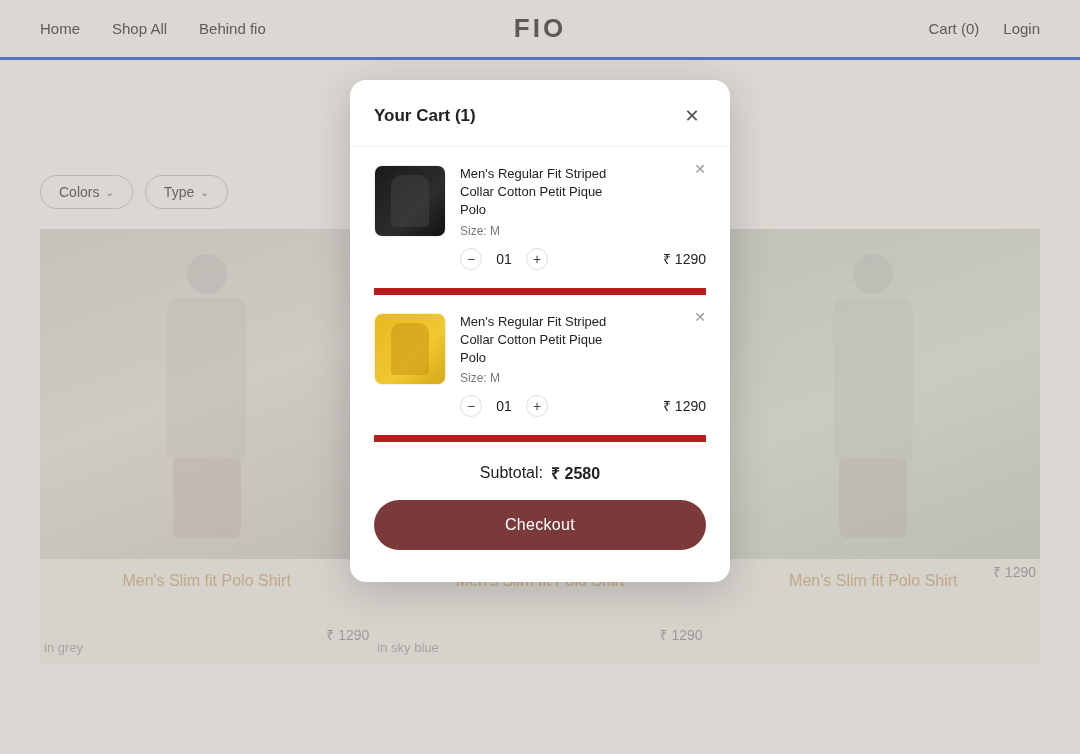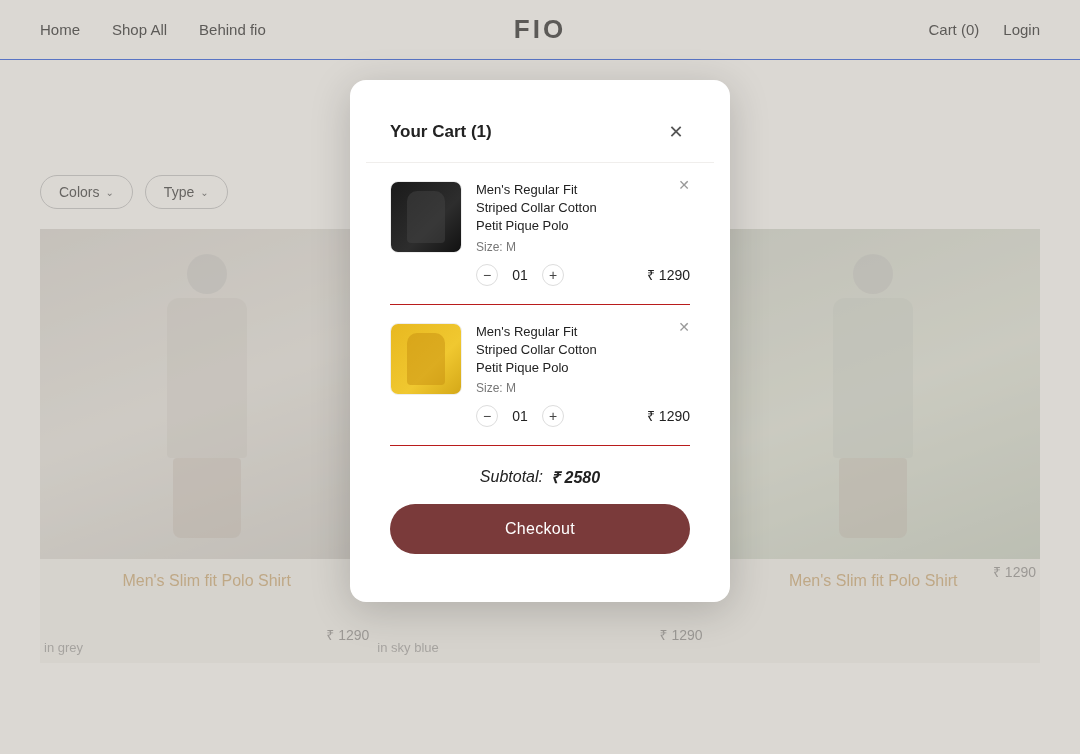--- a/index.html
+++ b/index.html
@@ -13,21 +13,21 @@
     }
 
     
     .navbar {
       display: flex;
       align-items: center;
       justify-content: space-between;
       padding: 0 40px;
       height: 60px;
       background: #f5f3f0;
-      border-bottom: 1px solid #1d4ed8;
+      border-bottom: 3px solid #1d4ed8;
       position: relative;
       z-index: 1;
     }
     .nav-left { display: flex; gap: 32px; }
     .nav-link {
       font-size: 15px;
       color: #222;
       cursor: pointer;
       text-decoration: none;
     }
@@ -126,21 +126,21 @@
     .cart-modal {
       position: absolute;
       top: 80px;
       left: 50%;
       transform: translateX(-50%);
       width: 380px;
       background: #fff;
       border-radius: 16px;
       box-shadow: 0 8px 40px rgba(0,0,0,0.18);
       z-index: 20;
-      padding: 16px;
+      padding: 0;
       overflow: hidden;
     }
     .cart-header {
       display: flex;
       justify-content: space-between;
       align-items: center;
       padding: 22px 24px 16px;
       border-bottom: 1px solid #f0eeec;
     }
     .cart-title {
@@ -156,21 +156,21 @@
       color: #555;
       border: none; background: none;
     }
 
     
     .cart-items { padding: 0 24px; }
     .cart-item {
       display: flex;
       align-items: flex-start;
       padding: 18px 0;
-      border-bottom: 1px solid #b91c1c;
+      border-bottom: 7px solid #b91c1c;
       gap: 14px;
       position: relative;
     }
     .item-remove {
       position: absolute;
       top: 14px; right: 0;
       font-size: 14px;
       color: #999;
       cursor: pointer;
       border: none; background: none;
@@ -249,21 +249,20 @@
       text-align: center;
     }
     .subtotal-row {
       display: flex;
       justify-content: center;
       align-items: center;
       gap: 8px;
       font-size: 16px;
       color: #222;
       margin-bottom: 8px;
-      font-style: italic;
     }
     .subtotal-label { font-weight: 400; }
     .subtotal-value { font-weight: 600; }
     .shipping-note {
       font-size: 12px;
       color: #888;
       text-align: center;
       margin-bottom: 18px;
     }
 

